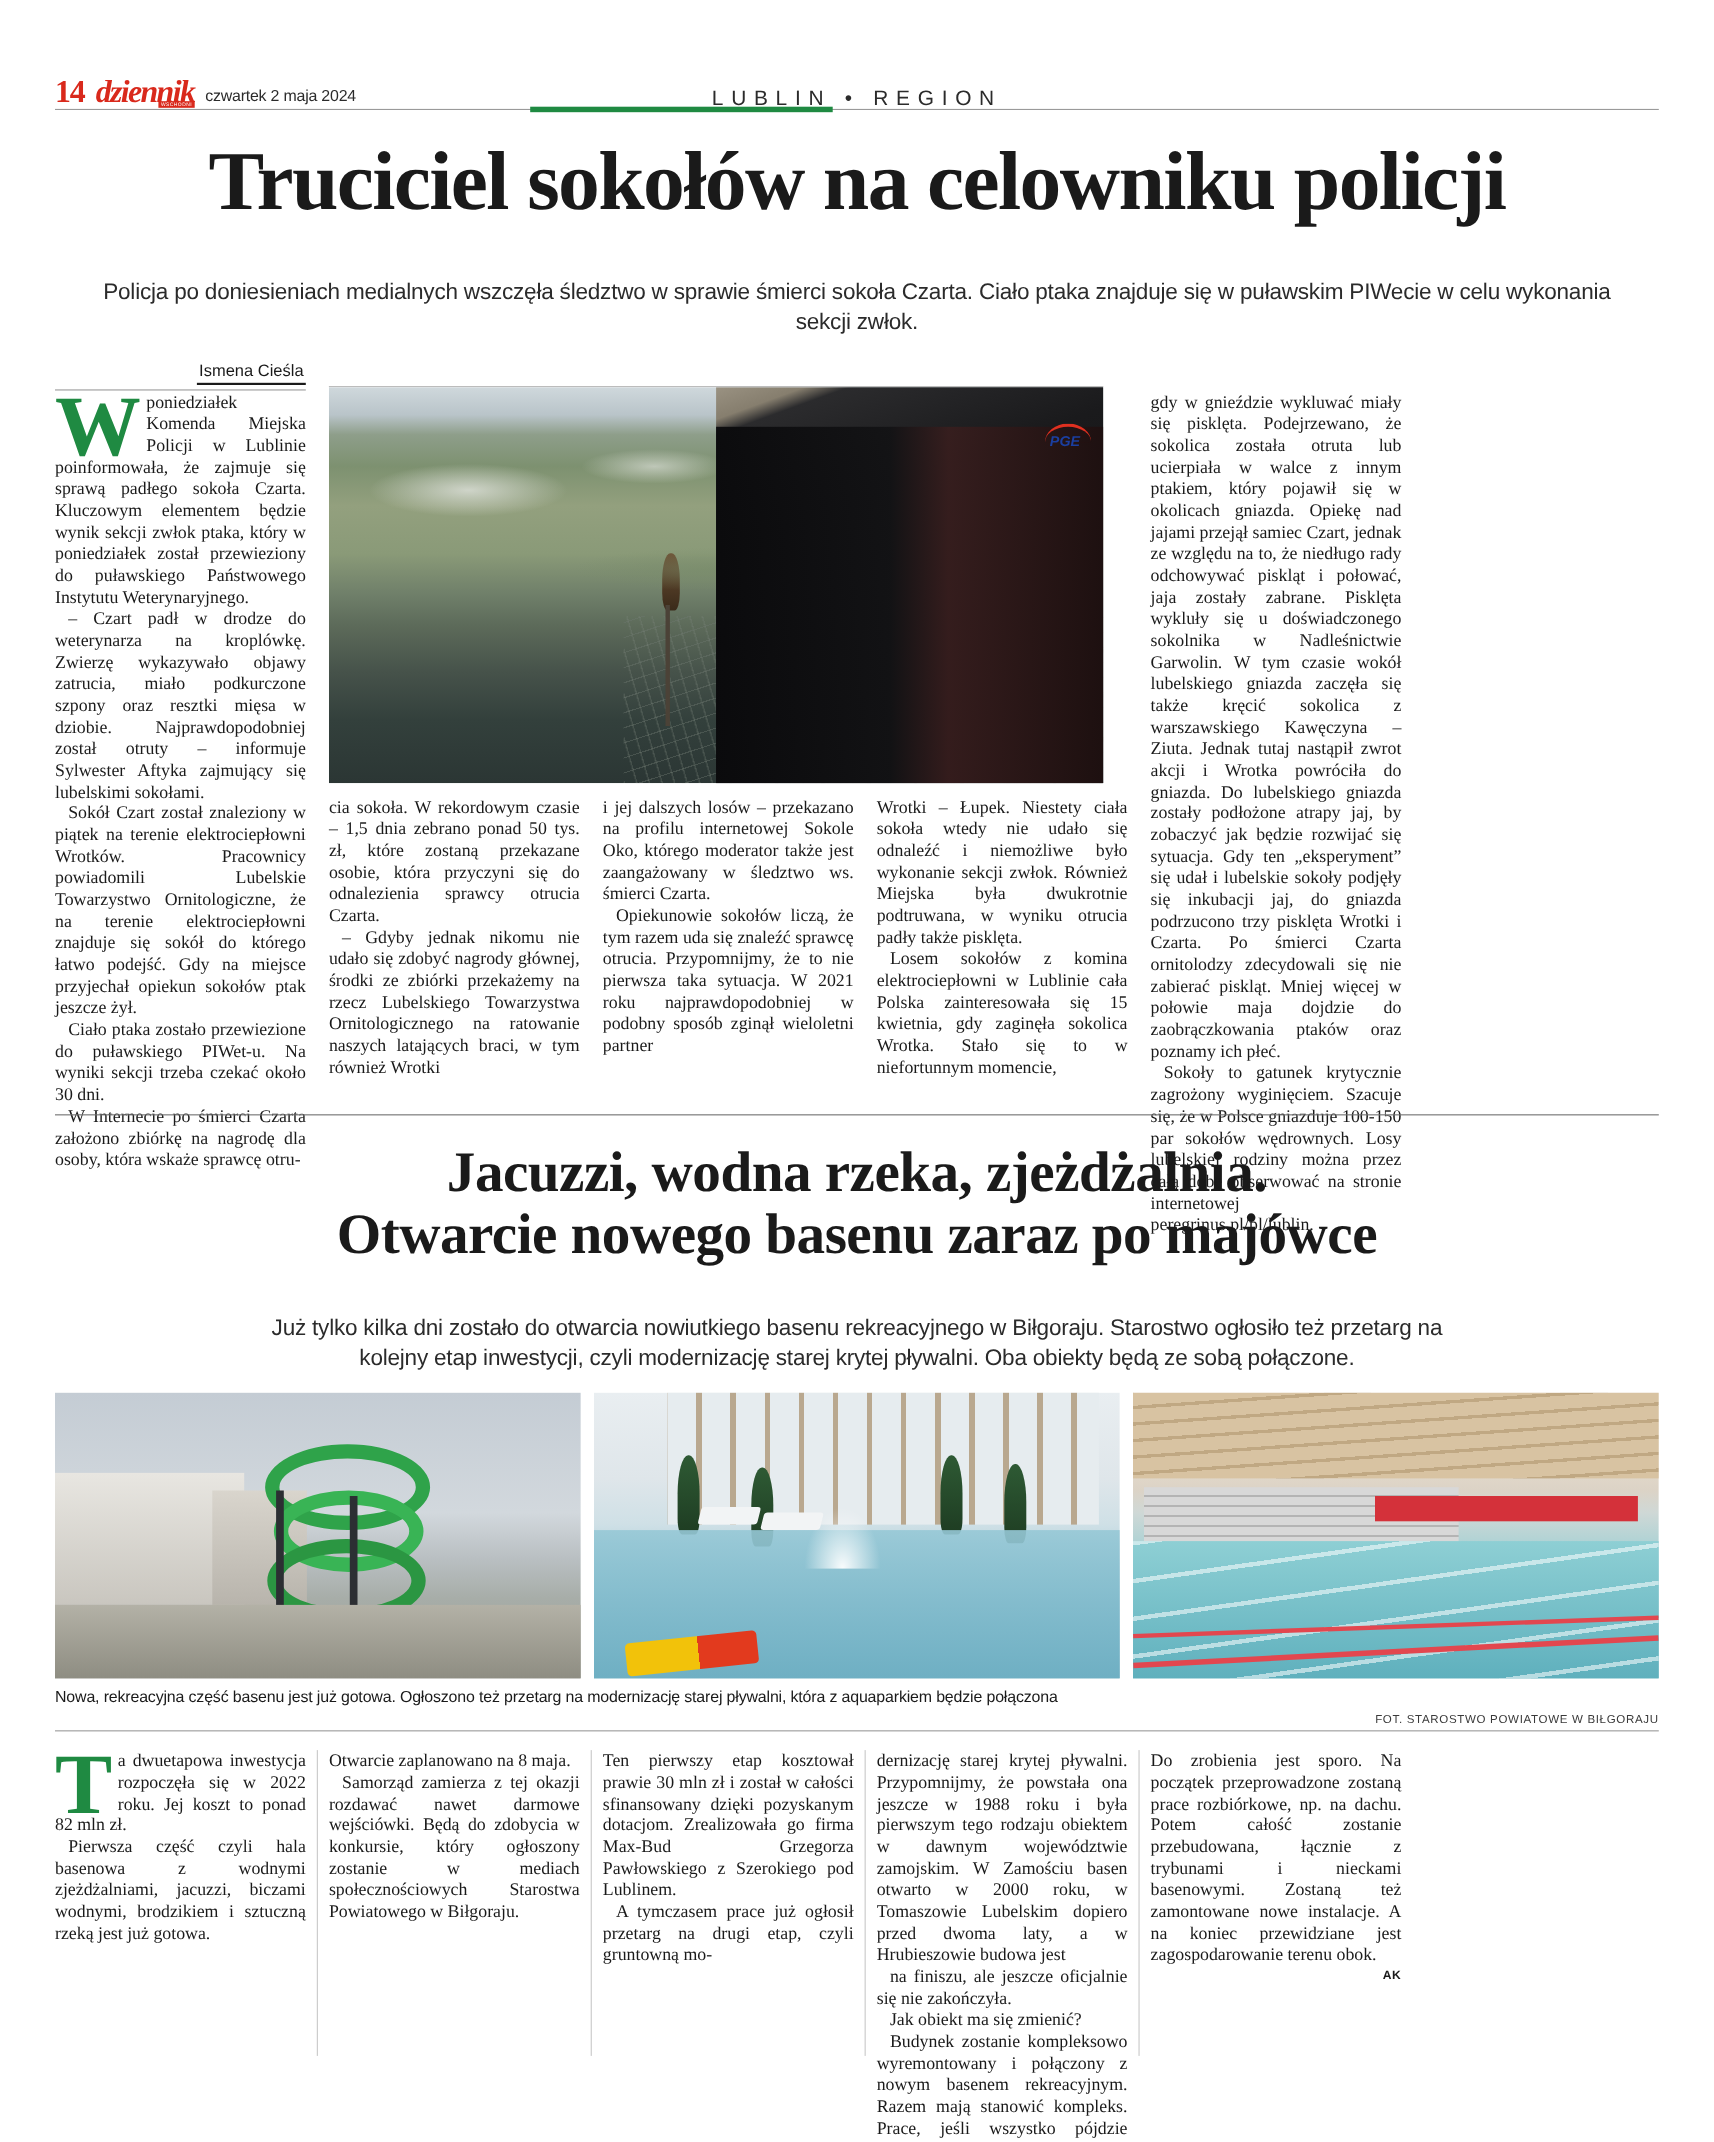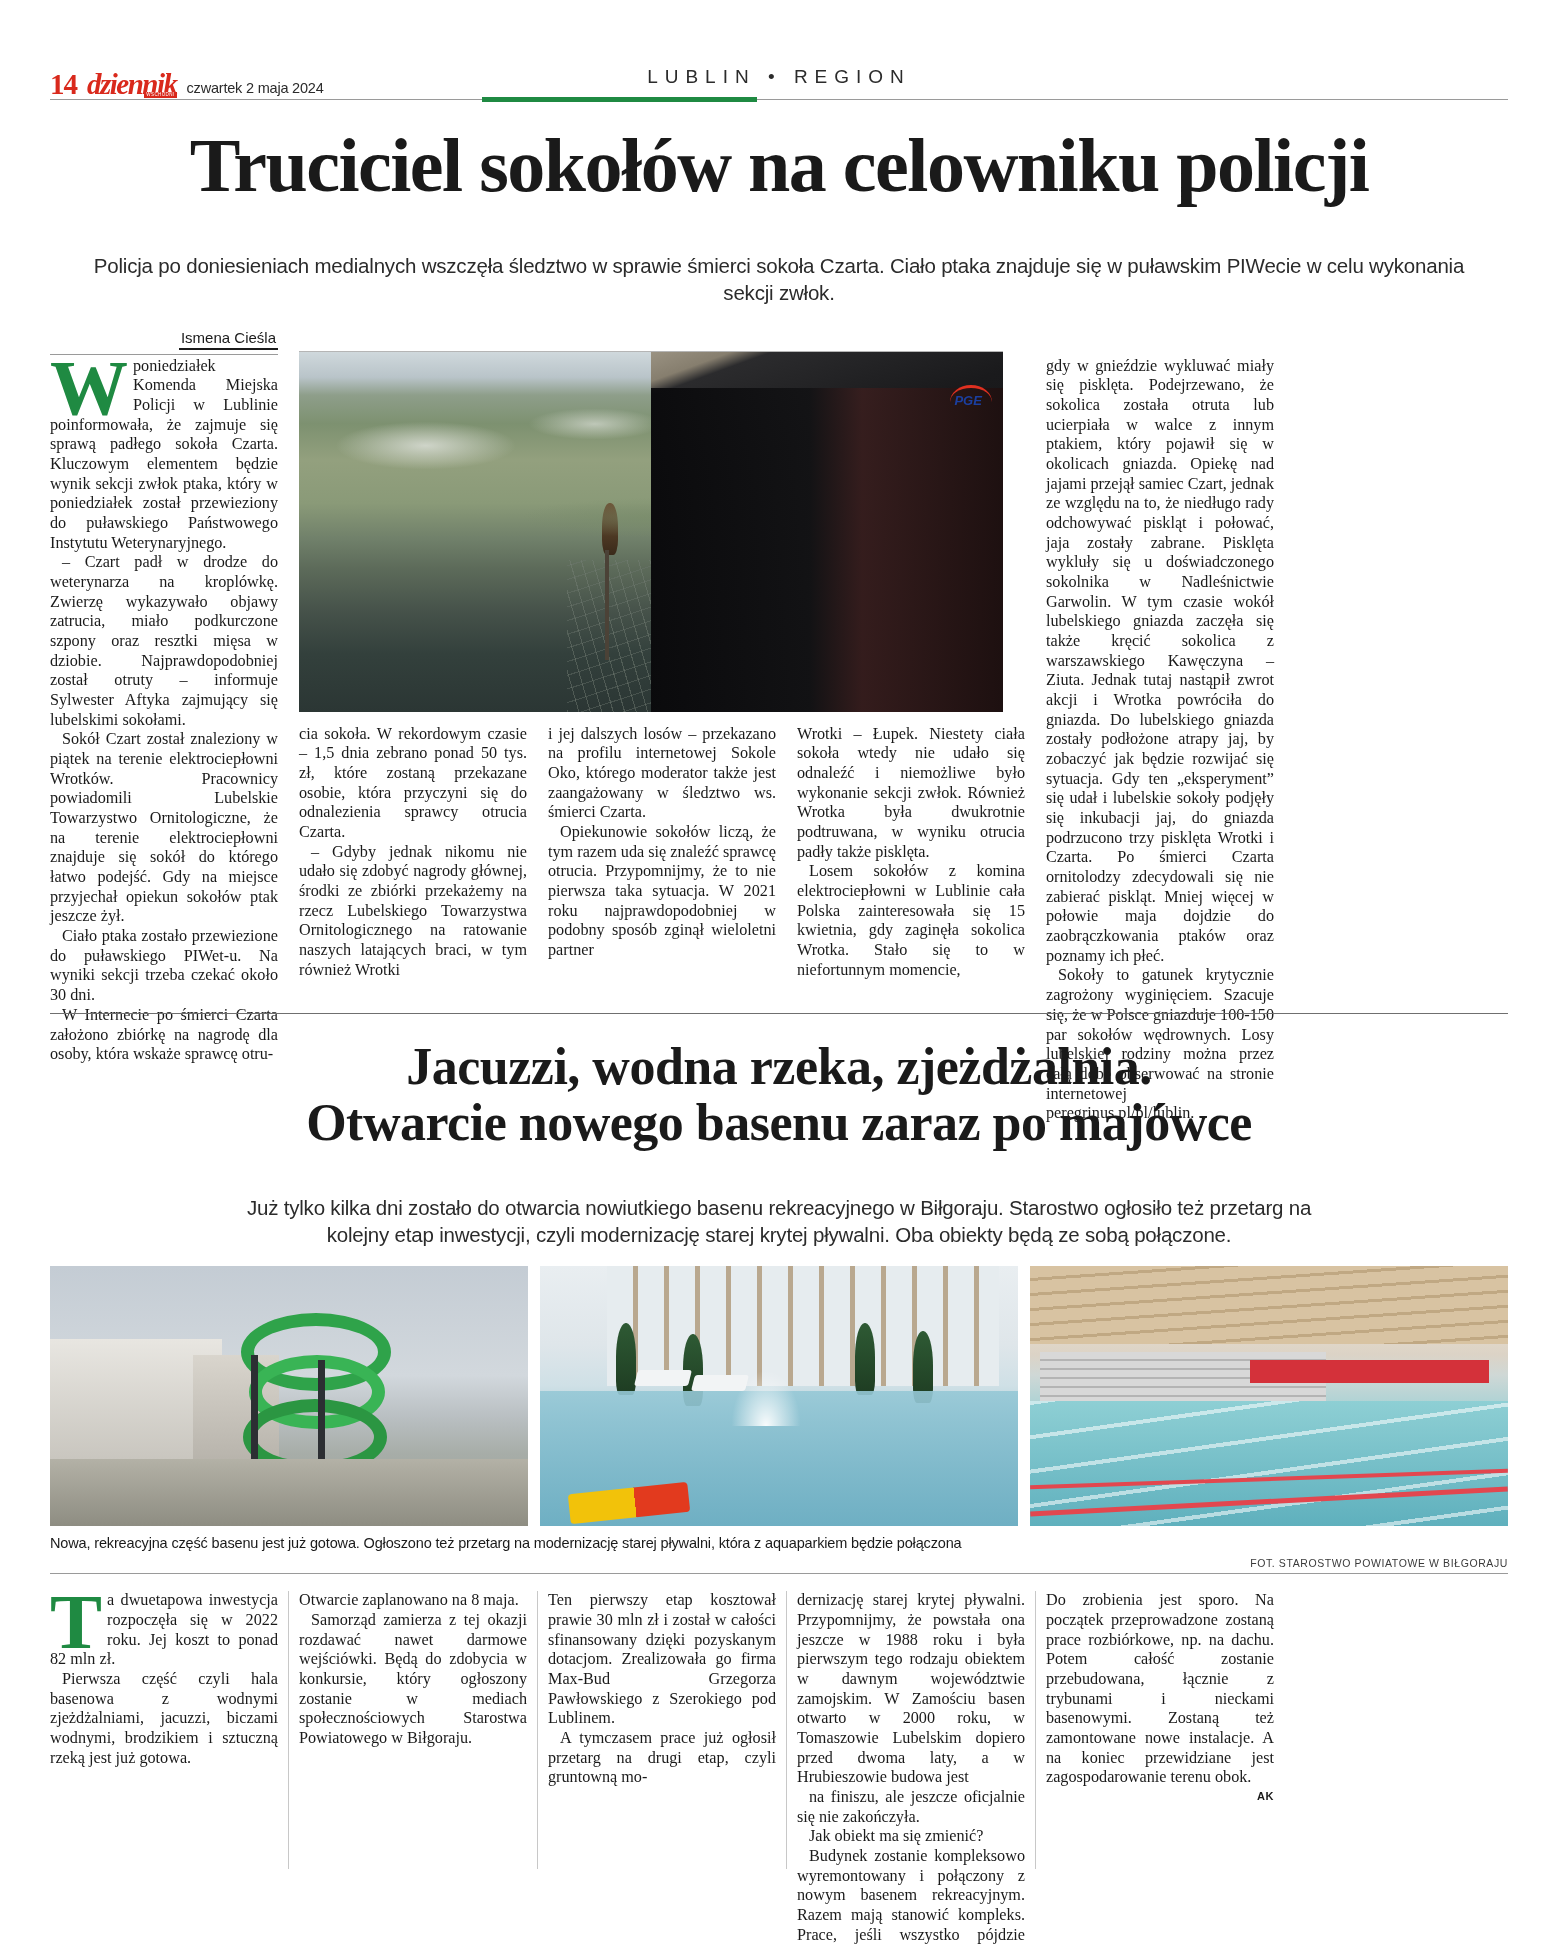--- a/index.html
+++ b/index.html
@@ -13,21 +13,21 @@
   .page{position:relative;width:1558px;height:1947px;box-sizing:border-box;padding:0 50px;}
 
   
   .masthead{position:relative;height:48px;margin-top:62px;}
   .mast-left{position:absolute;left:0;top:8px;display:flex;align-items:flex-end;gap:10px;}
   .folio{font-family:"Liberation Serif",serif;font-weight:bold;font-size:29px;color:#d9291c;line-height:1;letter-spacing:-1px;}
   .logo-wrap{position:relative;display:inline-block;}
   .logo{font-family:"Liberation Serif",serif;font-weight:bold;font-style:italic;font-size:29px;color:#d9291c;line-height:1;letter-spacing:-1.5px;}
   .logo-sub{position:absolute;right:0;bottom:1px;font-family:"Liberation Sans",sans-serif;font-size:4.5px;letter-spacing:.4px;color:#ffffff;background:#d9291c;padding:1px 2px;line-height:1;}
   .mast-date{font-family:"Liberation Sans",sans-serif;font-size:14.5px;color:#2b2b2b;letter-spacing:-.2px;padding-bottom:3px;}
-  .mast-section{position:absolute;left:0;right:0;top:4px;text-align:center;
+  .mast-section{position:absolute;left:0;right:0;top:17px;text-align:center;
     font-family:"Liberation Sans",sans-serif;font-size:19px;letter-spacing:7px;color:#2b2b2b;}
   .mast-rule{position:absolute;left:0;right:0;top:37px;height:1px;background:#9a9a9a;}
   .mast-rule-green{position:absolute;left:432px;width:275px;top:35px;height:5px;background:#1f8a42;}
 
   
   .hl1{
     text-align:center;font-family:"Liberation Serif",serif;font-weight:bold;
     font-size:76px;line-height:.98;letter-spacing:-1.5px;margin-top:18px;color:#1a1a1a;
   }
   .deck1{
@@ -215,21 +215,21 @@
       <p class="first">cia sokoła. W rekordowym czasie – 1,5 dnia zebrano ponad 50 tys. zł, które zostaną przekazane osobie, która przyczyni się do odnalezienia sprawcy otrucia Czarta.</p>
       <p>– Gdyby jednak nikomu nie udało się zdobyć nagrody głównej, środki ze zbiórki przekażemy na rzecz Lubelskiego Towarzystwa Ornitologicznego na ratowanie naszych latających braci, w tym również Wrotki</p>
     </div>
 
     <div class="col c3" style="top:396px;">
       <p class="first">i jej dalszych losów – przekazano na profilu internetowej Sokole Oko, którego moderator także jest zaangażowany w śledztwo ws. śmierci Czarta.</p>
       <p>Opiekunowie sokołów liczą, że tym razem uda się znaleźć sprawcę otrucia. Przypomnijmy, że to nie pierwsza taka sytuacja. W 2021 roku najprawdopodobniej w podobny sposób zginął wieloletni partner</p>
     </div>
 
     <div class="col c4" style="top:396px;">
-      <p class="first">Wrotki – Łupek. Niestety ciała sokoła wtedy nie udało się odnaleźć i niemożliwe było wykonanie sekcji zwłok. Również Wrotka była dwukrotnie podtruwana, w wyniku otrucia padły także pisklęta.</p>
+      <p class="first">Wrotki – Łupek. Niestety ciała sokoła wtedy nie udało się odnaleźć i niemożliwe było wykonanie sekcji zwłok. Również Miejska była dwukrotnie podtruwana, w wyniku otrucia padły także pisklęta.</p>
       <p>Losem sokołów z komina elektrociepłowni w Lublinie cała Polska zainteresowała się 15 kwietnia, gdy zaginęła sokolica Wrotka. Stało się to w niefortunnym momencie,</p>
     </div>
 
     <div class="col c5">
       <p class="first">gdy w gnieździe wykluwać miały się pisklęta. Podejrzewano, że sokolica została otruta lub ucierpiała w walce z innym ptakiem, który pojawił się w okolicach gniazda. Opiekę nad jajami przejął samiec Czart, jednak ze względu na to, że niedługo rady odchowywać piskląt i połować, jaja zostały zabrane. Pisklęta wykluły się u doświadczonego sokolnika w Nadleśnictwie Garwolin. W tym czasie wokół lubelskiego gniazda zaczęła się także kręcić sokolica z warszawskiego Kawęczyna – Ziuta. Jednak tutaj nastąpił zwrot akcji i Wrotka powróciła do gniazda. Do lubelskiego gniazda zostały podłożone atrapy jaj, by zobaczyć jak będzie rozwijać się sytuacja. Gdy ten „eksperyment” się udał i lubelskie sokoły podjęły się inkubacji jaj, do gniazda podrzucono trzy pisklęta Wrotki i Czarta. Po śmierci Czarta ornitolodzy zdecydowali się nie zabierać piskląt. Mniej więcej w połowie maja dojdzie do zaobrączkowania ptaków oraz poznamy ich płeć.</p>
       <p>Sokoły to gatunek krytycznie zagrożony wyginięciem. Szacuje się, że w Polsce gniazduje 100-150 par sokołów wędrownych. Losy lubelskiej rodziny można przez całą dobę obserwować na stronie internetowej peregrinus.pl/pl/lublin.</p>
     </div>
 
     <div class="sep-rule" style="top:684px;"></div>
   </div>

